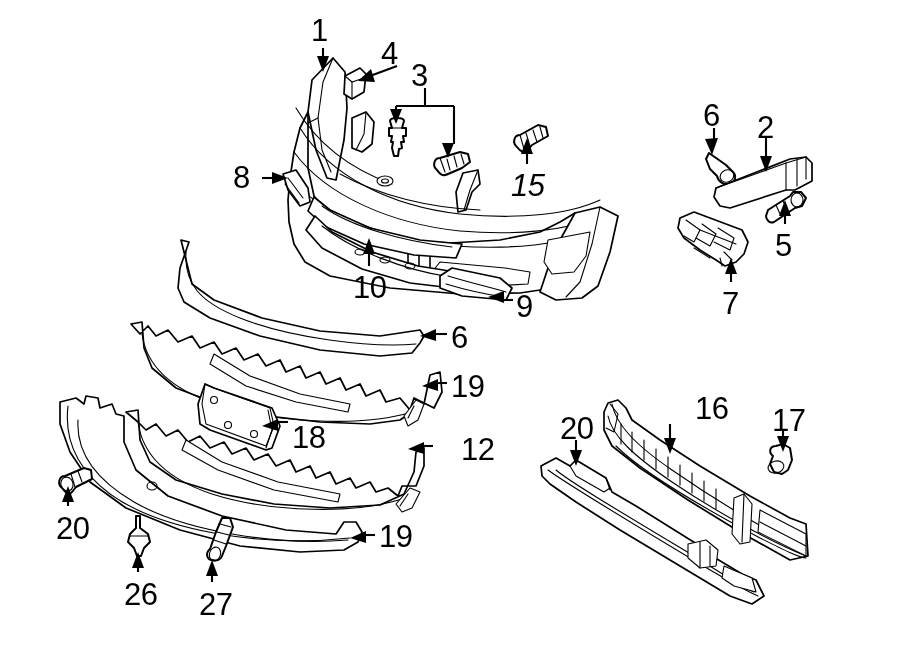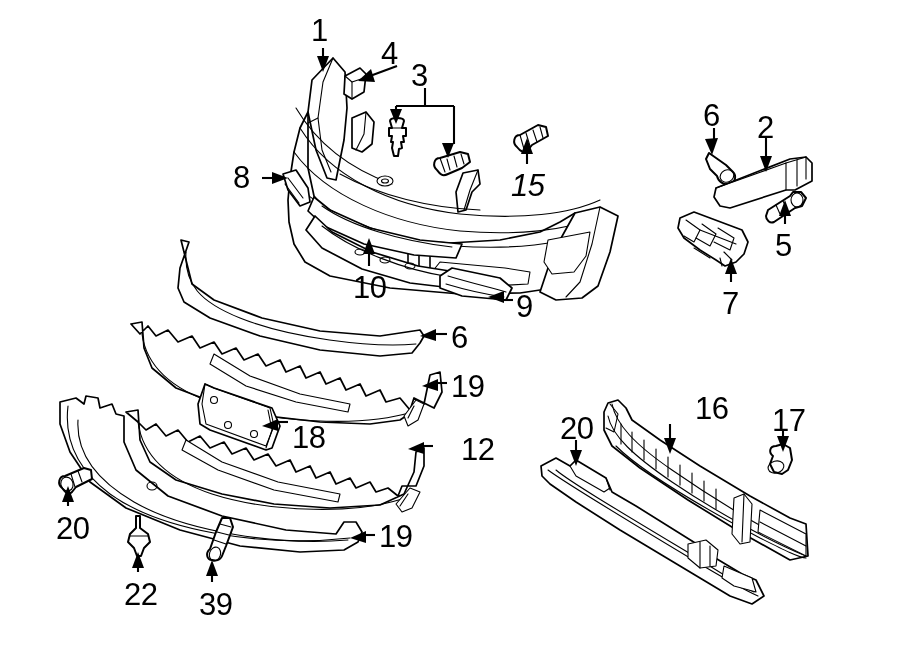--- a/index.html
+++ b/index.html
@@ -484,16 +484,16 @@
   <div class="callout-label" style="left:516px; top:291px;">9</div>
   <div class="callout-label" style="left:451px; top:322px;">6</div>
   <div class="callout-label" style="left:451px; top:371px;">19</div>
   <div class="callout-label" style="left:292px; top:422px;">18</div>
   <div class="callout-label" style="left:437px; top:434px;margin-left:24px;">12</div>
   <div class="callout-label" style="left:655px; top:393px;margin-left:40px;">16</div>
   <div class="callout-label" style="left:560px; top:413px;">20</div>
   <div class="callout-label" style="left:772px; top:405px;text-align:center;">17</div>
   <div class="callout-label" style="left:56px;  top:513px;">20</div>
   <div class="callout-label" style="left:379px; top:521px;text-align:center;">19</div>
-  <div class="callout-label" style="left:124px; top:579px;">22</div>
-  <div class="callout-label" style="left:199px; top:589px;">39</div>
+  <div class="callout-label" style="left:124px; top:579px;">26</div>
+  <div class="callout-label" style="left:199px; top:589px;">27</div>
 
 </div>
 
 </body></html>

